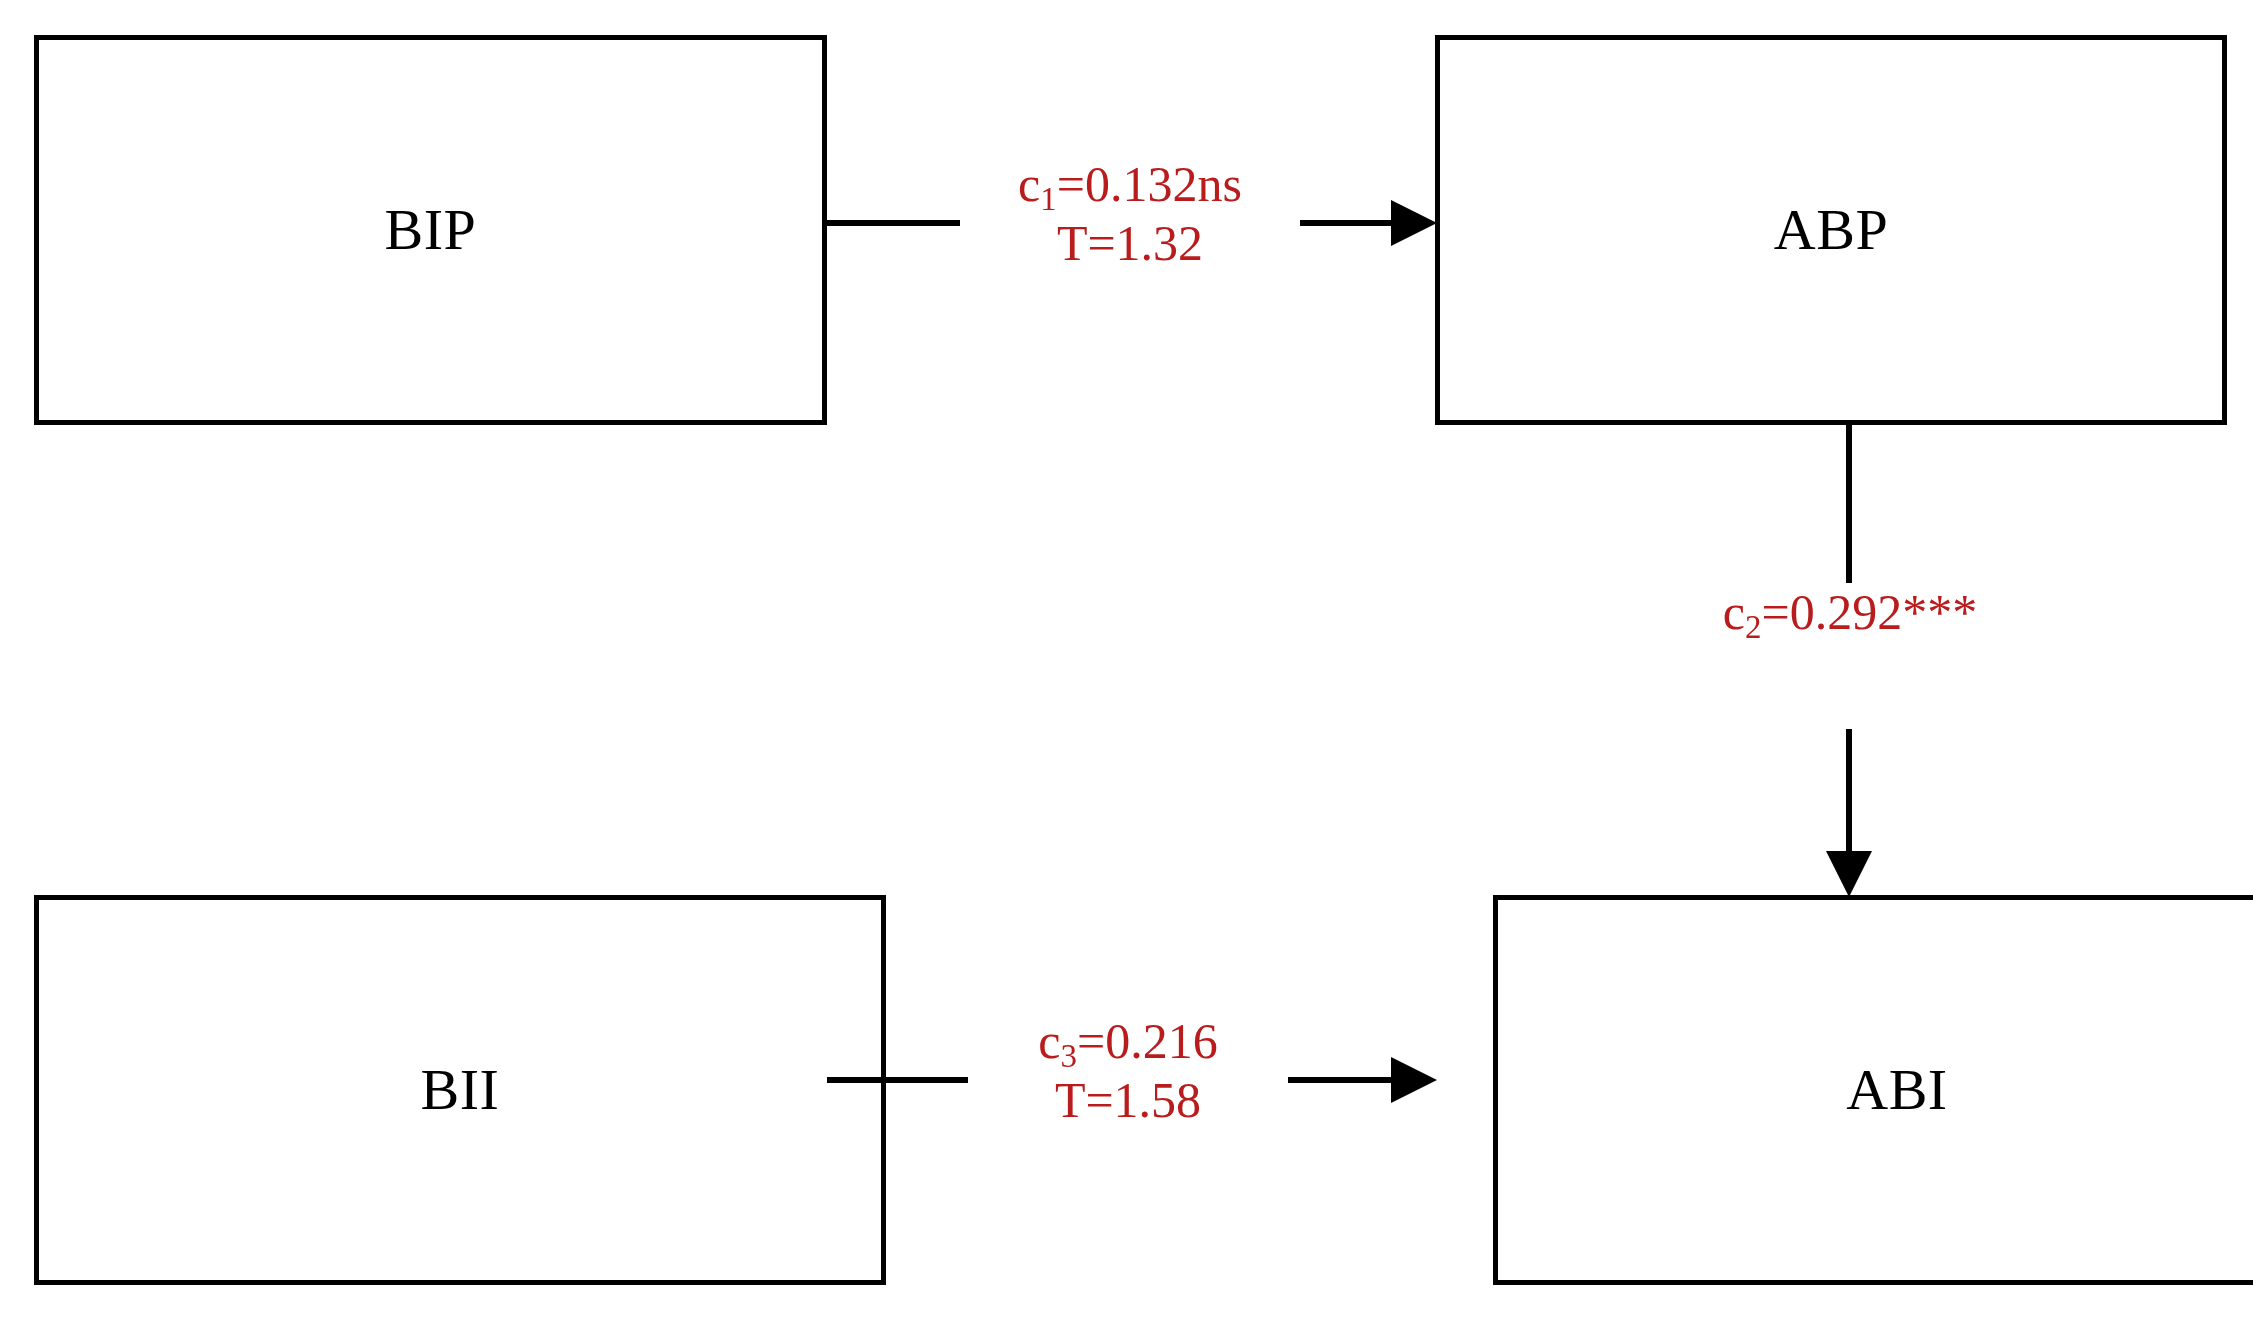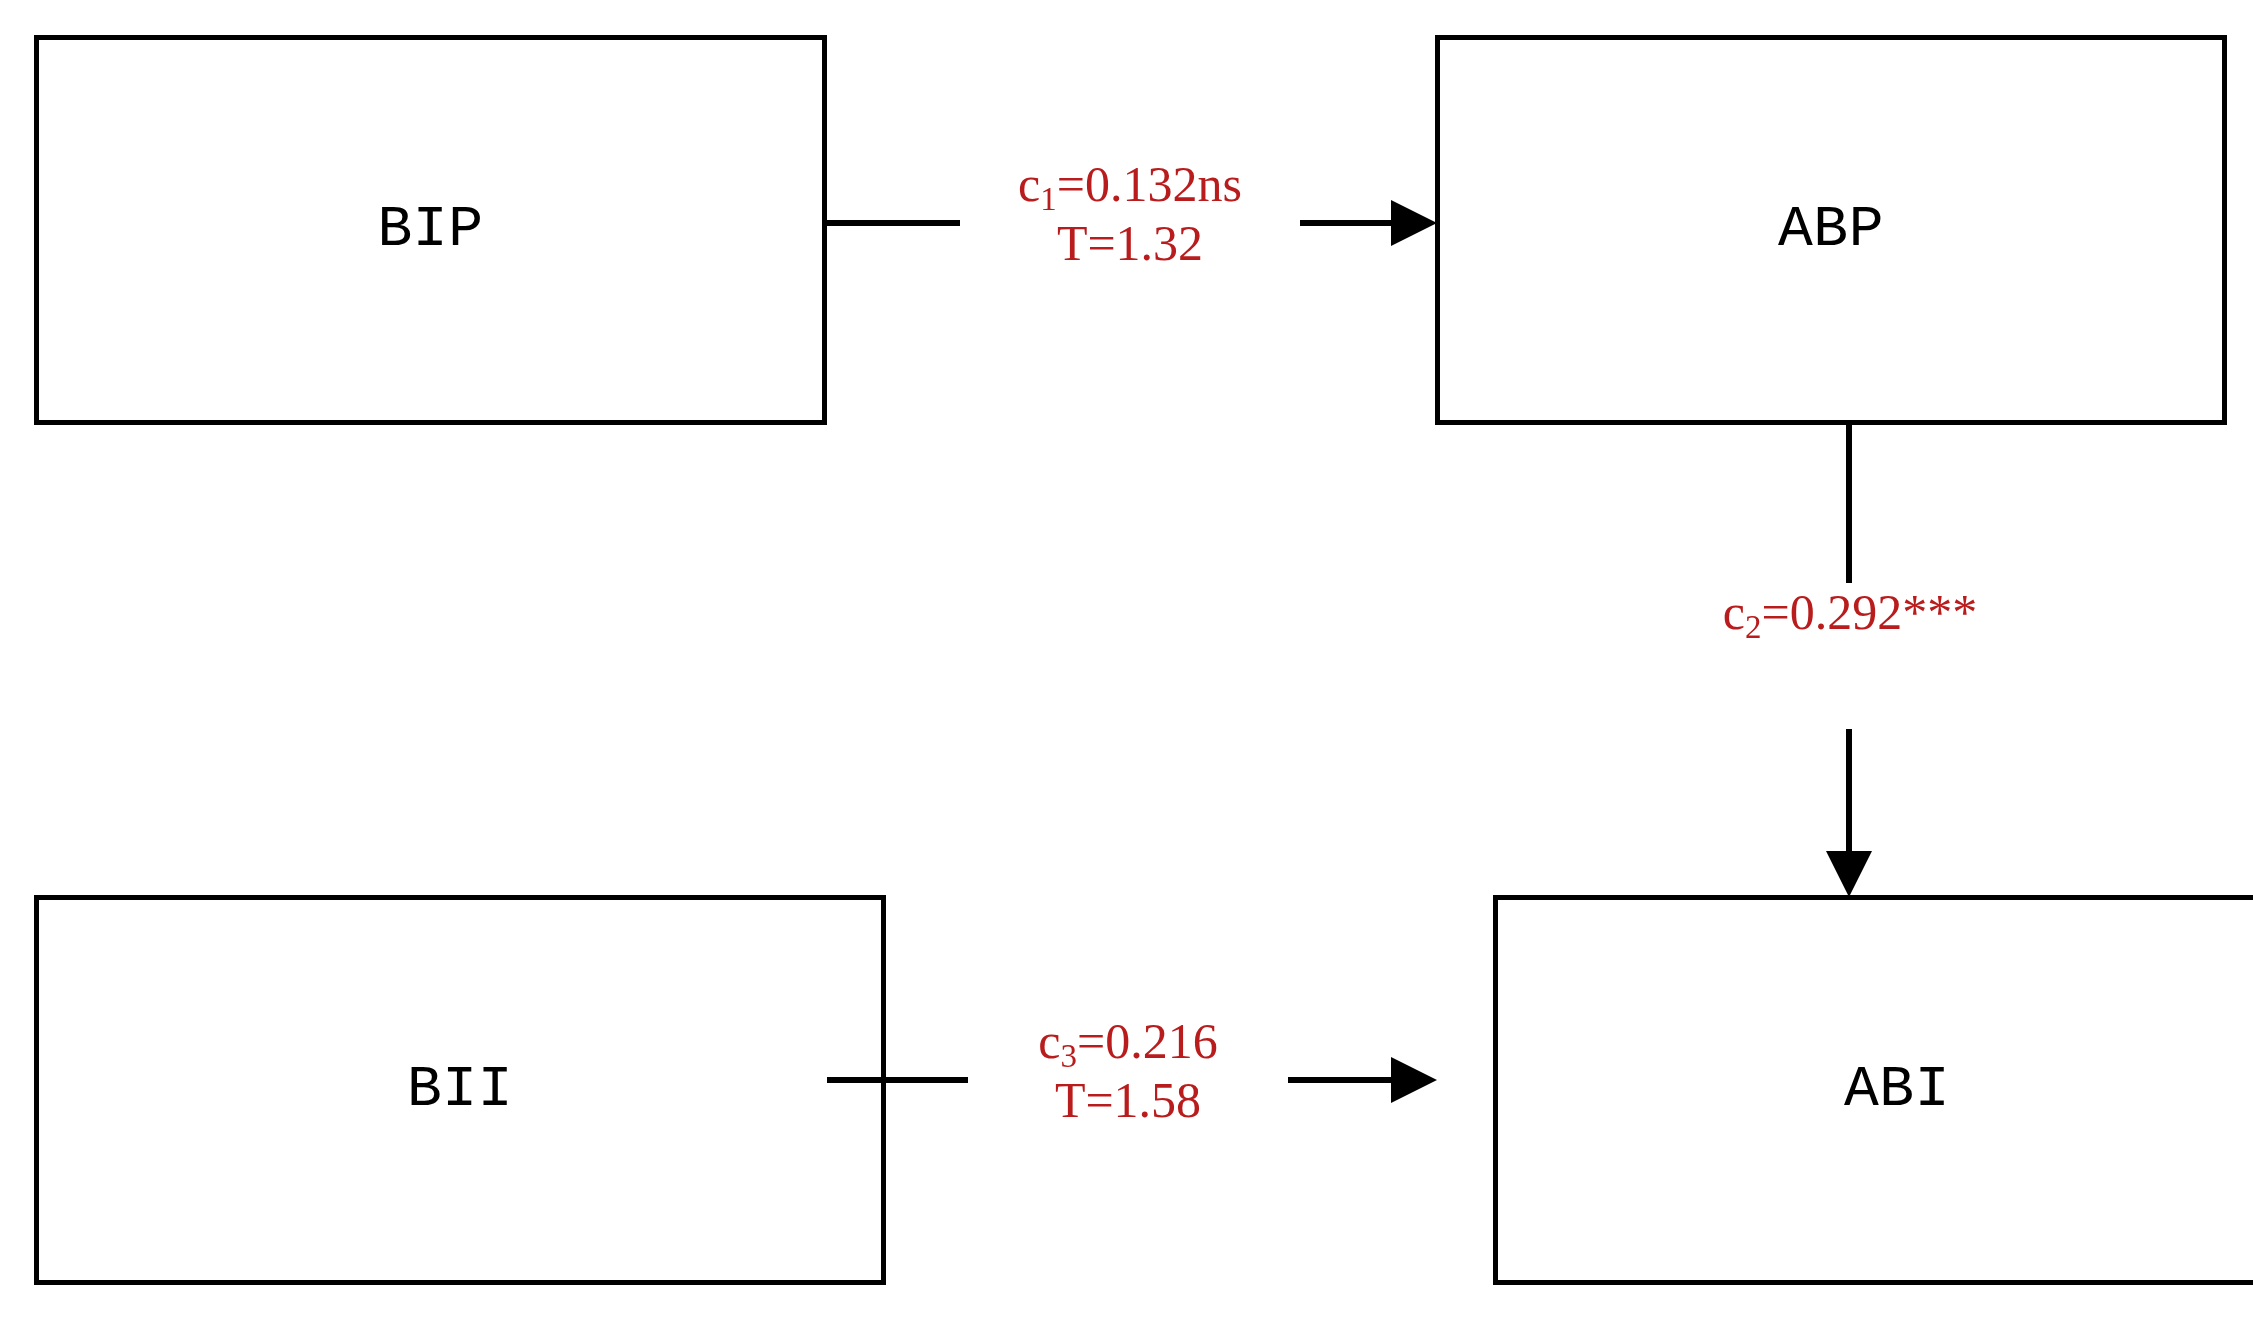--- a/index.html
+++ b/index.html
@@ -25,21 +25,21 @@
   .construct-box {
     position: absolute;
     box-sizing: border-box;
     border: 5px solid #000000;
     background: #ffffff;
     display: flex;
     align-items: center;
     justify-content: center;
   }
   .construct-label {
-    font-family: Liberation Mono, monospace;
+    font-family: Liberation Serif, serif;
     font-size: 58px;
     line-height: 1;
     color: #000000;
     letter-spacing: 0.5px;
     white-space: nowrap;
   }
 
   #box-bip { left: 34px;   top: 35px;   width: 793px; height: 390px; }
   #box-abp { left: 1435px; top: 35px;   width: 792px; height: 390px; }
   #box-bii { left: 34px;   top: 895px;  width: 852px; height: 390px; }

